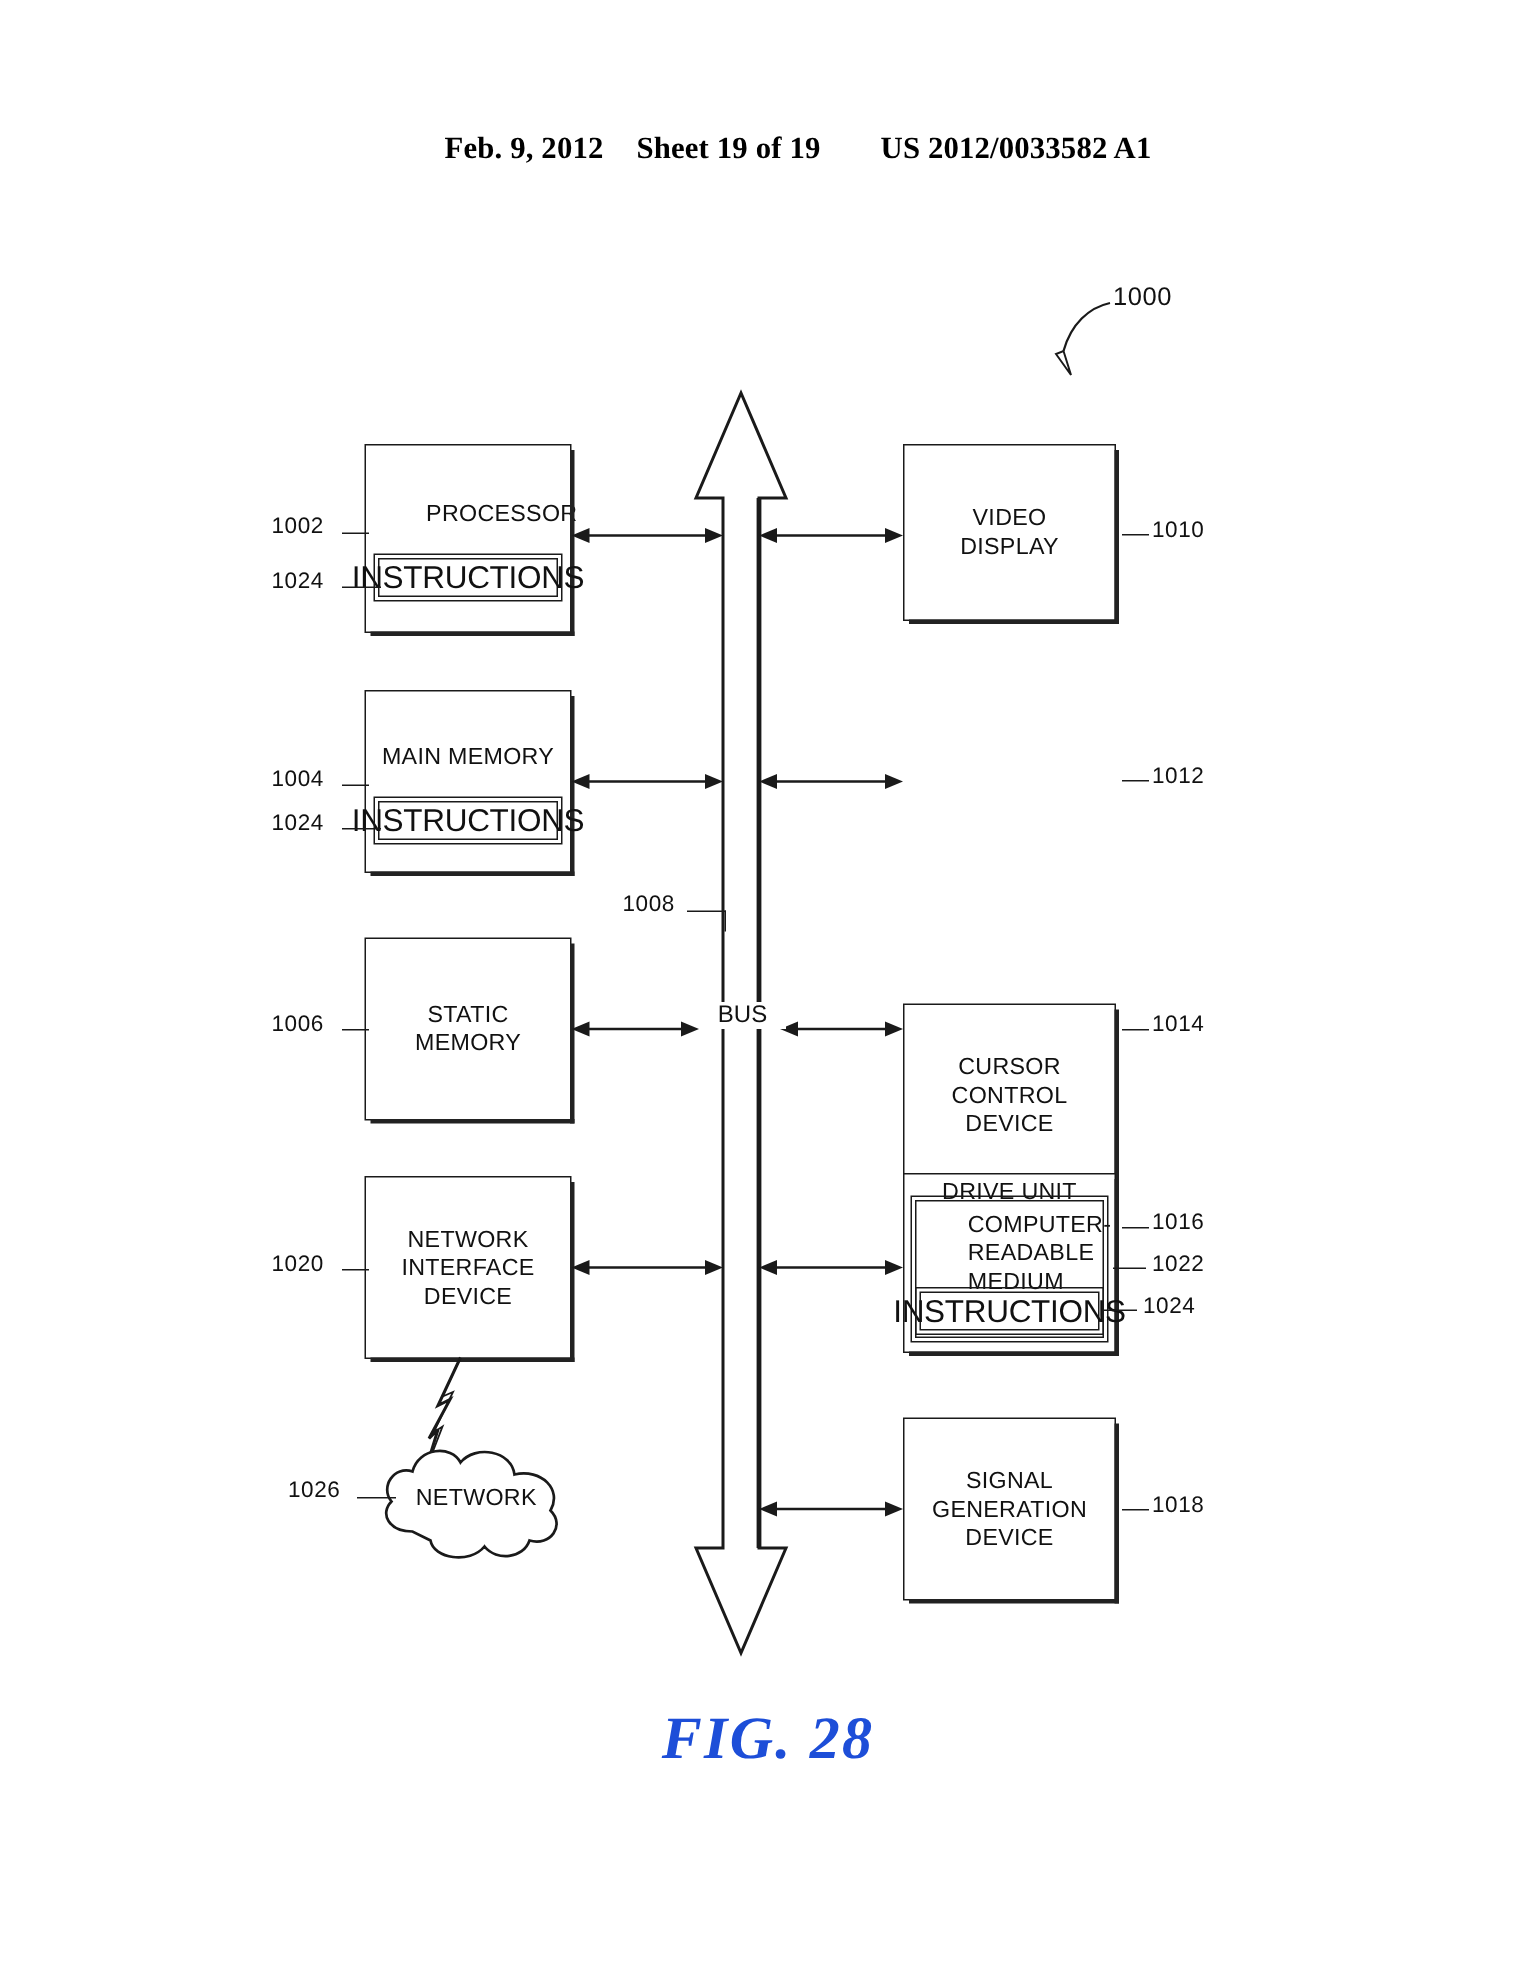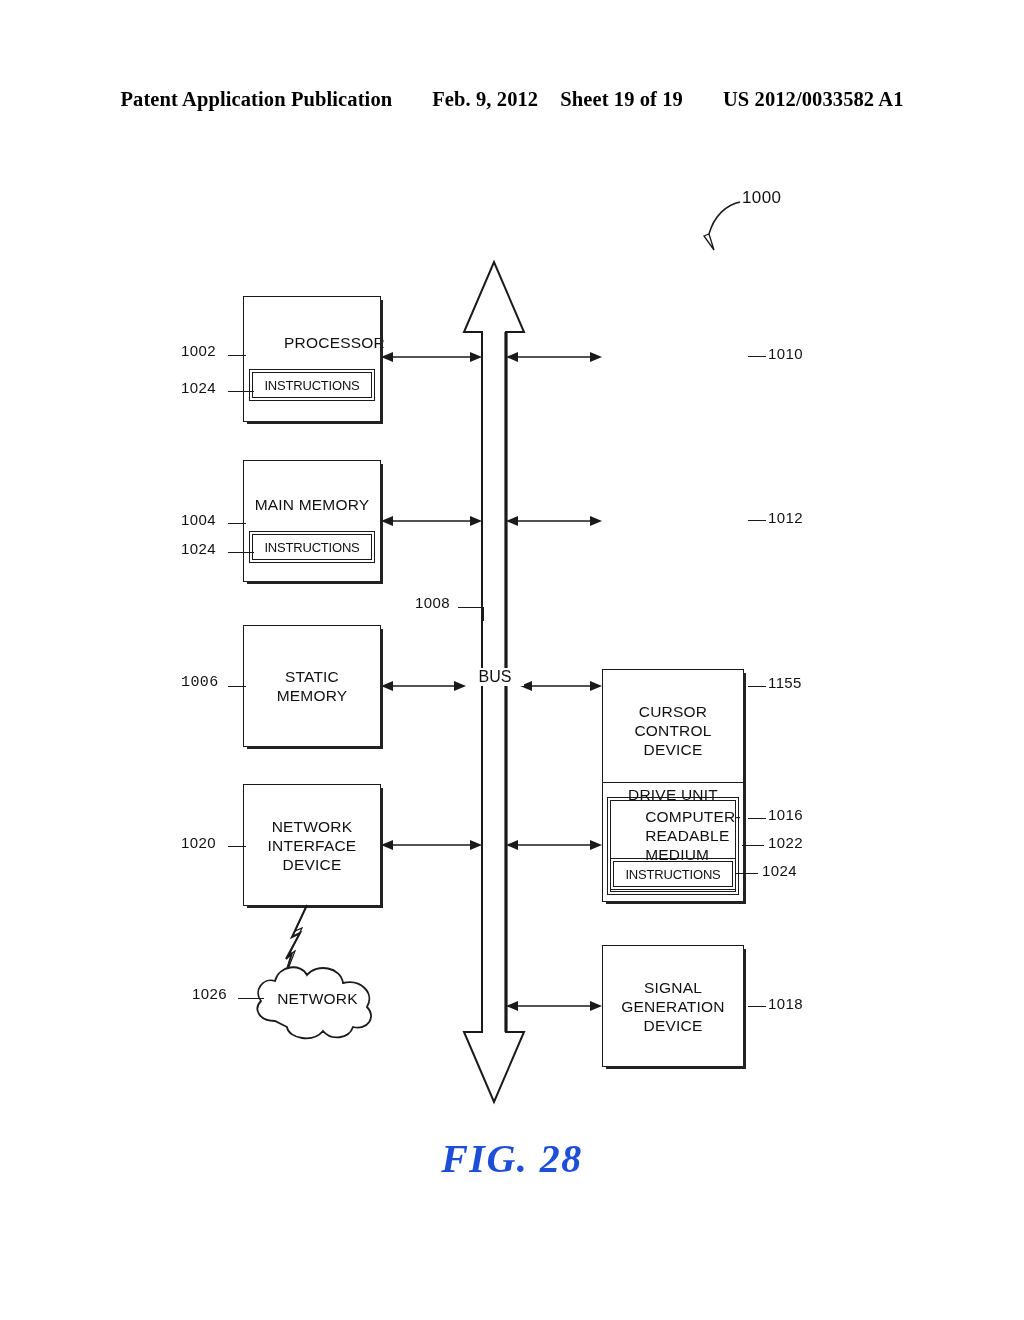--- a/index.html
+++ b/index.html
@@ -81,21 +81,21 @@
     background: #ffffff;
     display: flex;
     align-items: center;
     justify-content: center;
   }
   .inbox.dbl {
     outline: 1.2px solid #1a1a1a;
     outline-offset: 2.4px;
   }
   .inlabel {
-    font-size: 13px;
+    font-size: 21px;
     line-height: 17px;
     letter-spacing: -0.2px;
     color: #111;
     white-space: nowrap;
   }
 
   
   .refnum {
     position: absolute;
     font-size: 15px;
@@ -186,21 +186,20 @@
     color: #111;
   }
   svg { display: block; overflow: visible; }
 </style>
 </head>
 <body>
 
 <div id="page">
 
   <div id="header">
-    <span class="h-seg">Patent Application Publication</span>
     <span class="gap-a"></span>
     <span class="h-seg">Feb. 9, 2012</span>
     <span class="gap-b"></span>
     <span class="h-seg">Sheet 19 of 19</span>
     <span class="gap-c"></span>
     <span class="h-seg">US 2012/0033582 A1</span>
   </div>
 
   <div id="callout-1000">1000</div>
   <svg style="position:absolute; left:700px; top:196px; width:60px; height:60px;">
@@ -250,21 +249,21 @@
   </div>
   <div class="refnum" style="left:181px; top:511px;">1004</div>
   <div class="leader" style="left:228px; top:523px; width:18px;"></div>
   <div class="refnum" style="left:181px; top:540px;">1024</div>
   <div class="leader" style="left:228px; top:552px; width:26px;"></div>
 
   <div class="fbox shadow" style="left:243px; top:625px; width:138px; height:122px;">
     <div class="blabel">STATIC
 MEMORY</div>
   </div>
-  <div class="refnum" style="left:181px; top:674px;font-family:Liberation Mono, monospace;">1006</div>
+  <div class="refnum" style="left:181px; top:674px;">1006</div>
   <div class="leader" style="left:228px; top:686px; width:18px;"></div>
 
   <div class="fbox shadow" style="left:243px; top:784px; width:138px; height:122px;">
     <div class="blabel">NETWORK
 INTERFACE
 DEVICE</div>
   </div>
   <div class="refnum" style="left:181px; top:834px;text-align:right;">1020</div>
   <div class="leader" style="left:228px; top:846px; width:18px;"></div>
 
@@ -284,33 +283,37 @@
                C 132 62, 122 76, 108 72
                C 104 84, 86 86, 78 76
                C 68 88, 44 84, 42 72
                C 38 70, 34 68, 30 66 Z" fill="#ffffff" stroke="#1a1a1a" stroke-width="1.8"></path>
     </svg>
   </div>
   <div id="cloud-label">NETWORK</div>
   <div class="refnum" style="left:192px; top:985px;">1026</div>
   <div class="leader" style="left:238px; top:998px; width:26px;"></div>
 
+  <div class="fbox shadow" style="left:602px; top:296px; width:142px; height:118px;">
+    <div class="blabel">VIDEO
+DISPLAY</div>
+  </div>
   <div class="leader" style="left:748px; top:356px; width:18px;"></div>
   <div class="refnum" style="left:768px; top:345px;">1010</div>
 
   <div class="leader" style="left:748px; top:520px; width:18px;"></div>
   <div class="refnum" style="left:768px; top:509px;">1012</div>
 
   <div class="fbox shadow" style="left:602px; top:625px; width:142px; height:122px;margin-top:44px;">
     <div class="blabel">CURSOR
 CONTROL
 DEVICE</div>
   </div>
   <div class="leader" style="left:748px; top:686px; width:18px;"></div>
-  <div class="refnum" style="left:768px; top:674px;">1155</div>
+  <div class="refnum" style="left:768px; top:674px;">1014</div>
 
   <div class="fbox shadow" style="left:602px; top:782px; width:142px; height:120px; justify-content:flex-start;">
     <div class="blabel" style="margin-top:2px;">DRIVE UNIT</div>
   </div>
 
   <div class="inbox dbl" style="left:610px; top:800px; width:126px; height:92px; flex-direction:column;padding-left:40px;">
     <span class="blabel" style="margin-bottom:22px;">COMPUTER-
 READABLE
 MEDIUM</span>
   </div>

